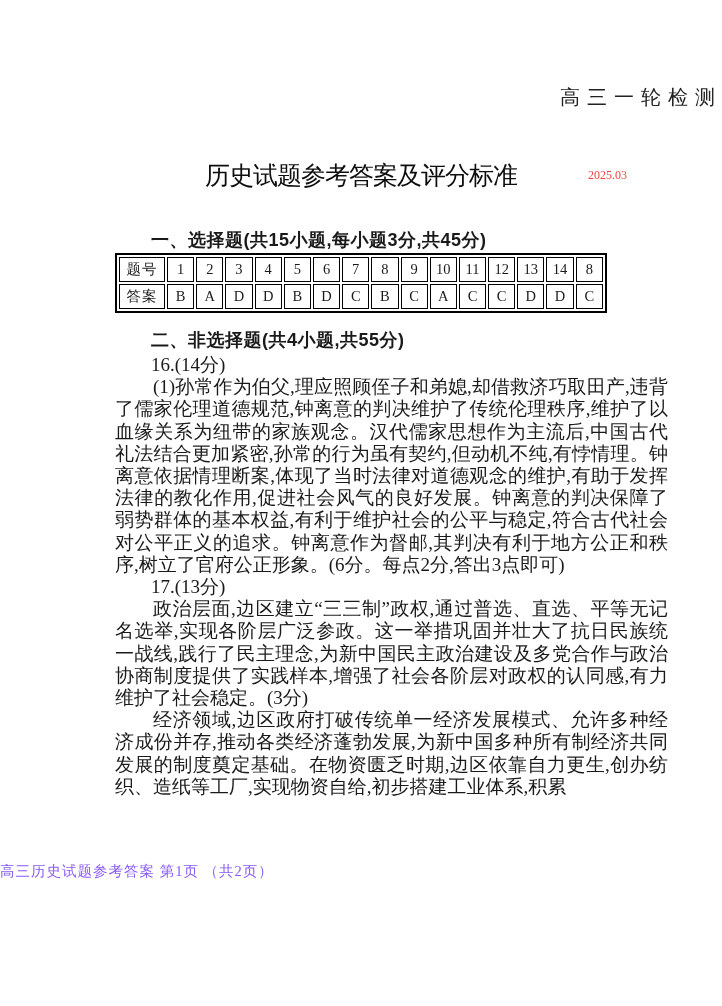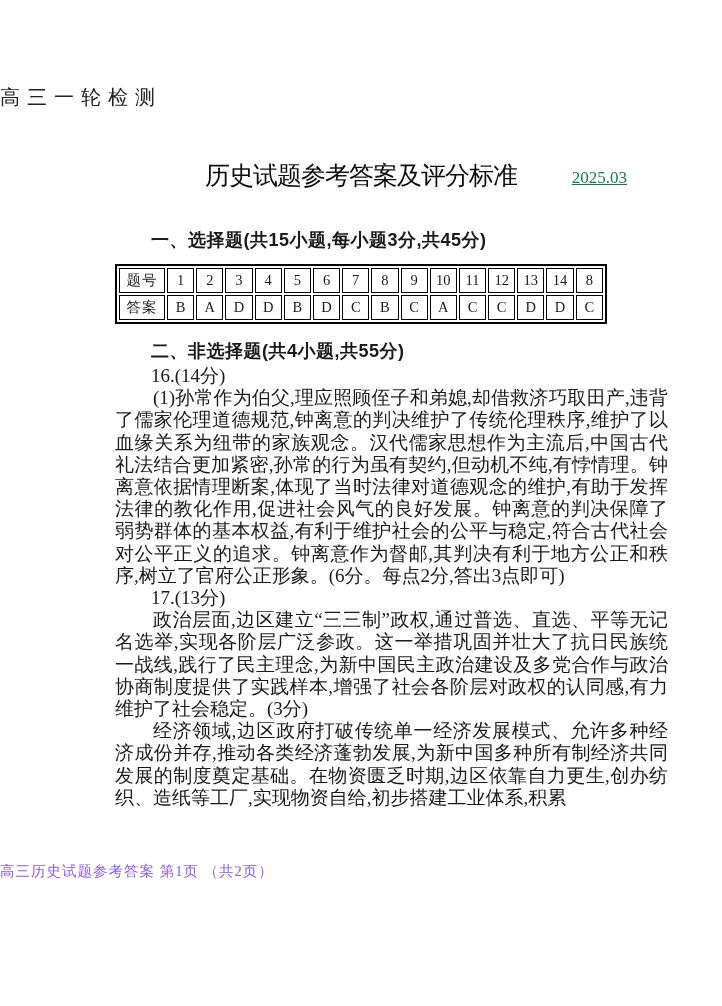--- a/index.html
+++ b/index.html
@@ -7,21 +7,21 @@
     position:relative;
     width:722px;height:1006px;
     margin:0 auto;
     background:#ffffff;
     color:#1a1a1a;
     font-family:"Liberation Serif","DejaVu Serif",serif;
     overflow:hidden;
   }
   .header-title{
     margin-top:84px;
-    text-align:left;
+    text-align:right;
     font-size:20px;
     line-height:26px;
     letter-spacing:7px;
     color:#222;
   }
   .doc-title-row{
     position:relative;
     margin-top:46px;
     height:40px;
   }
@@ -32,39 +32,38 @@
     font-size:25px;
     line-height:40px;
     font-weight:normal;
     letter-spacing:-1px;
     color:#0d0d0d;
   }
   .date{
     position:absolute;
     right:95px;
     top:12px;
-    font-size:17px;
-    color:#15803d;
-    text-decoration:underline;
+    font-size:12px;
+    color:#ef4444;
   }
   .content{
     margin:34px 54px 0 115px;
     text-align:justify;
   }
   .sec-heading{
     font-family:"Liberation Sans","DejaVu Sans",sans-serif;
     font-weight:bold;
     font-size:18px;
     line-height:21px;
     text-indent:36px;
     letter-spacing:0.5px;
   }
   .answer-table{
     width:492px;
-    margin-top:13px;
+    margin-top:2px;
     border:2px solid #000;
     border-spacing:2px;
     table-layout:fixed;
     font-size:14.5px;
   }
   .answer-table td{
     border:1px solid #000;
     text-align:center;
     height:21px;
     padding:1px 0;

